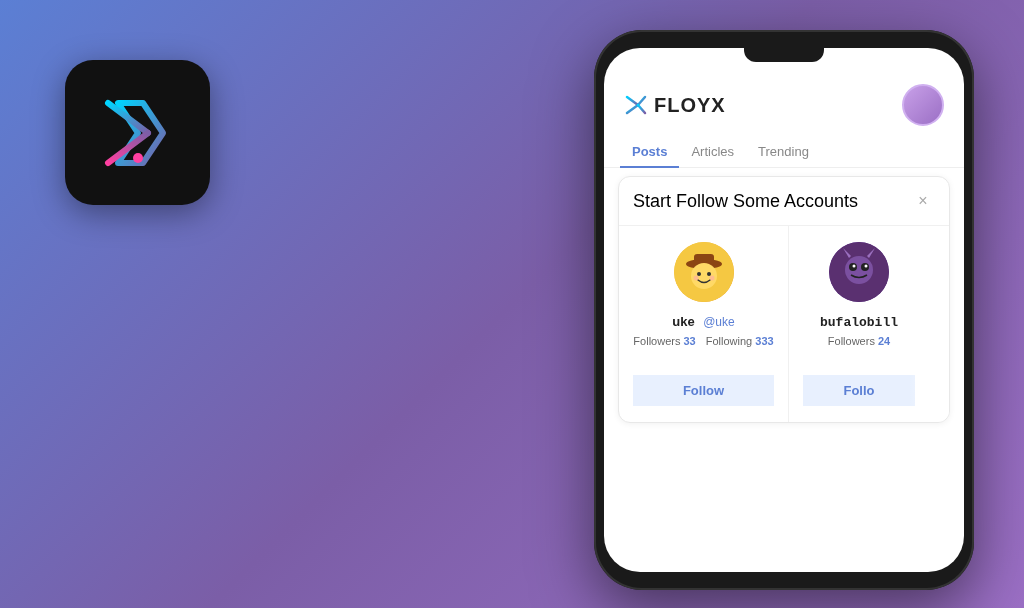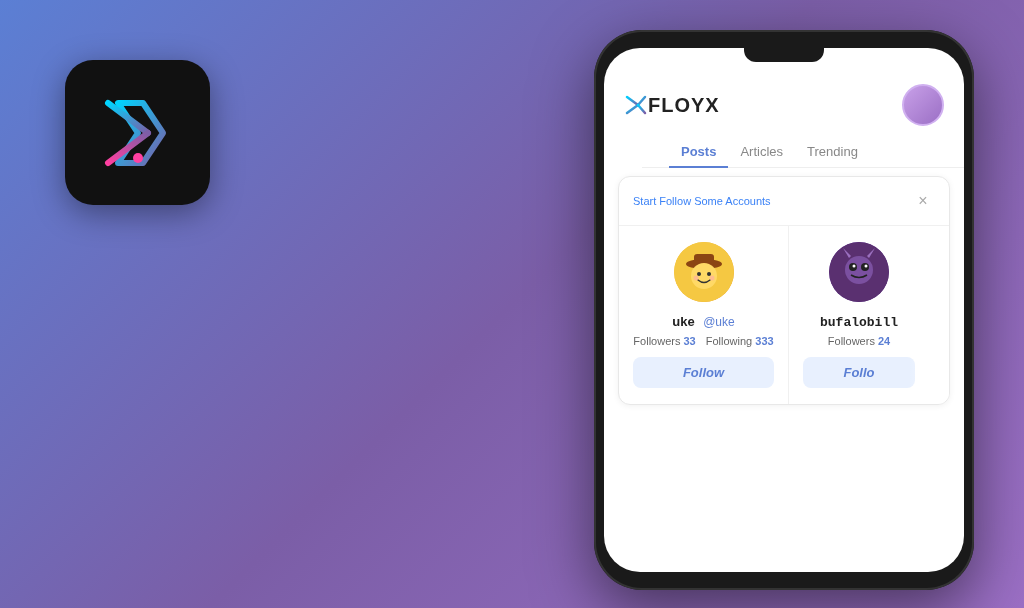--- a/index.html
+++ b/index.html
@@ -89,20 +89,21 @@
     .app-header {
       display: flex;
       align-items: center;
       justify-content: space-between;
       padding: 16px 20px 10px;
     }
 
     .floyx-logo {
       display: flex;
       align-items: center;
+      gap: 6px;
     }
 
     .floyx-icon {
       width: 24px;
       height: 24px;
     }
 
     .floyx-text {
       font-size: 20px;
       font-weight: 700;
@@ -115,24 +116,23 @@
       height: 42px;
       border-radius: 50%;
       background: linear-gradient(135deg, #c8a0e8, #9b6fc5);
       border: 2px solid #d0b0f0;
     }
 
     
     .app-tabs {
       display: flex;
       gap: 0;
-      padding: 0 27px;
+      padding: 0 16px;
       border-bottom: 1px solid #eee;
       margin-bottom: 8px;
-      margin-left: 38px;
     }
 
     .tab-item {
       padding: 8px 12px;
       font-size: 13px;
       color: #888;
       cursor: pointer;
       position: relative;
     }
 
@@ -163,23 +163,23 @@
 
     .follow-header {
       display: flex;
       align-items: center;
       justify-content: space-between;
       padding: 12px 14px;
       border-bottom: 1px solid #f0f0f0;
     }
 
     .follow-header-text {
-      font-size: 11px;
+      font-size: 18px;
       font-weight: 500;
-      color: #3b82f6;
+      color: #000000;
     }
 
     .close-btn {
       width: 24px;
       height: 24px;
       display: flex;
       align-items: center;
       justify-content: center;
       color: #aaa;
       font-size: 16px;
@@ -224,43 +224,42 @@
     
     .bufalo-avatar {
       background: linear-gradient(135deg, #6b3fa0, #4a2070);
       font-size: 30px;
     }
 
     .user-stats {
       display: flex;
       justify-content: center;
       gap: 10px;
-      margin: 5px 0 10px;
+      margin: 5px 0 28px;
       font-size: 11px;
       color: #666;
     }
 
     .stat-count {
       color: #5b7fd4;
       font-weight: 600;
     }
 
     .follow-btn {
       display: block;
       width: 100%;
       padding: 8px;
       background: #e8f0fe;
       border: none;
-      border-radius: 8px;
+      border-radius: 0;
       color: #5b7fd4;
       font-size: 13px;
       font-weight: 600;
       cursor: pointer;
       text-align: center;
-      font-style: italic;
     }
 
     
     .card-partial {
       flex: 0 0 140px;
       padding: 16px 14px;
       text-align: center;
       overflow: hidden;
     }
 

